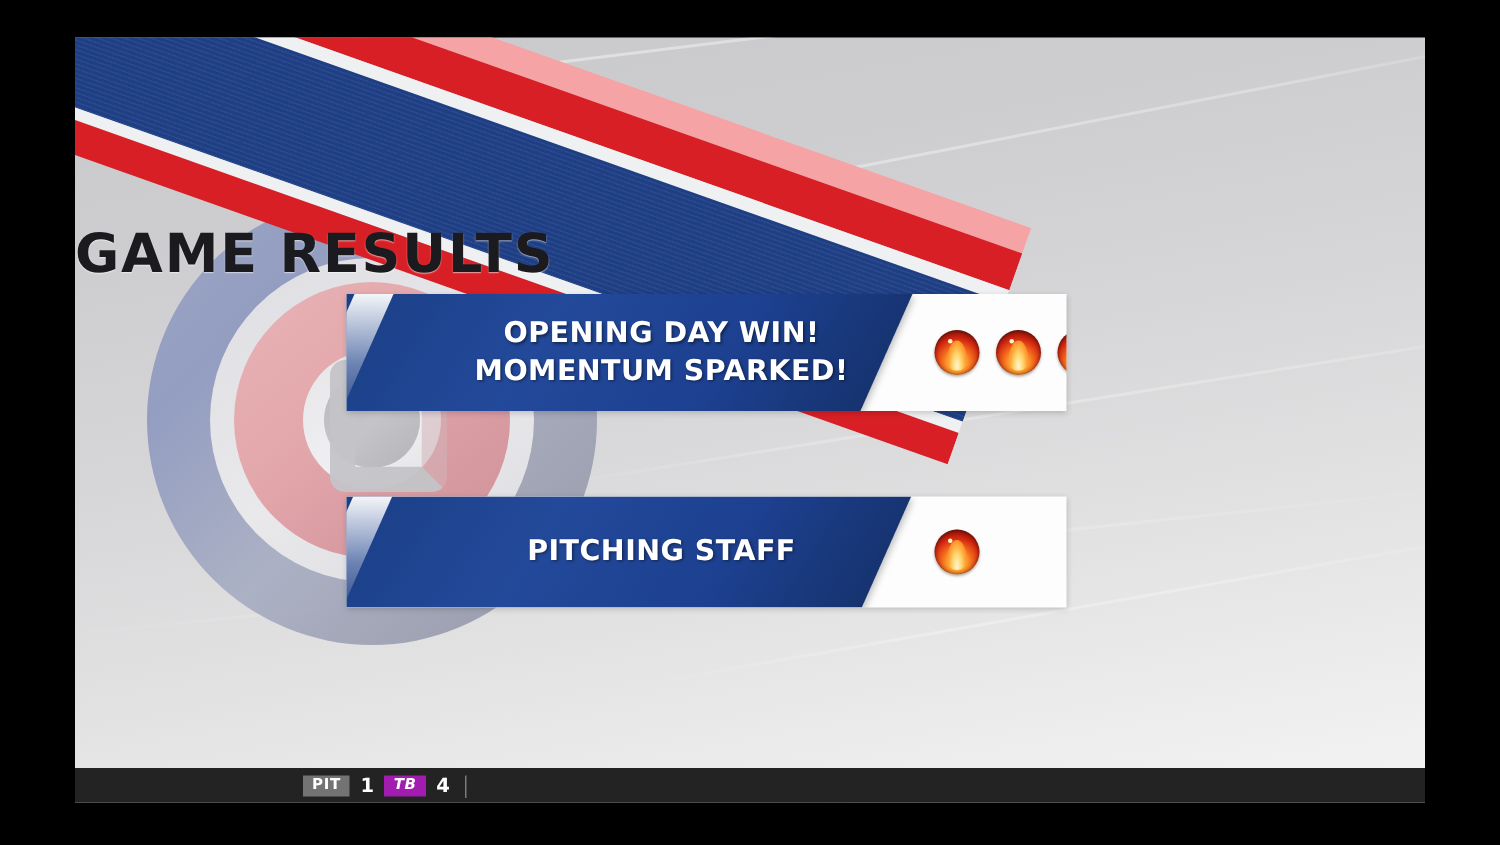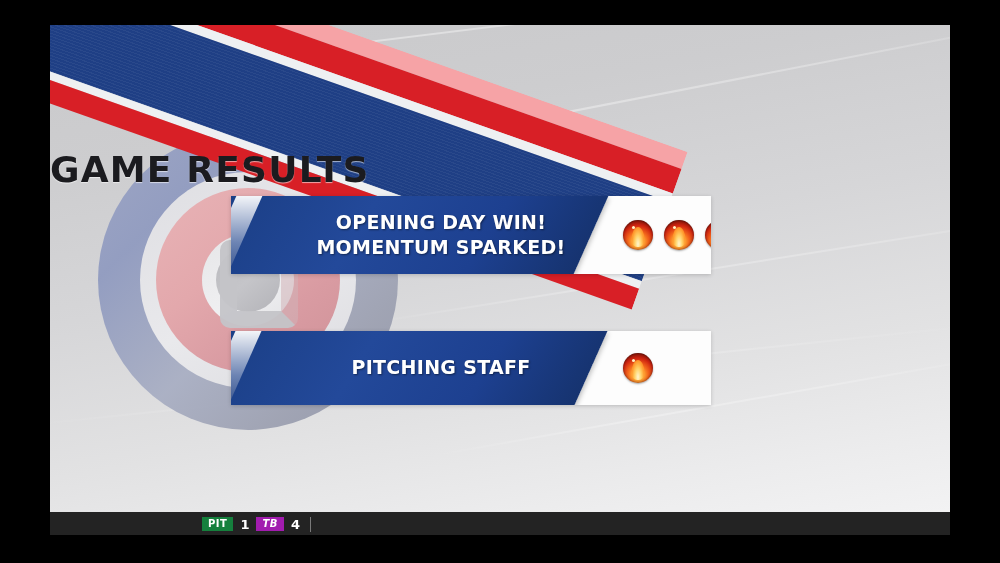--- a/index.html
+++ b/index.html
@@ -280,21 +280,21 @@
   }
   .team-chip {
     font-family: "DejaVu Sans", sans-serif;
     font-weight: 700;
     font-size: 10px;
     color: #ffffff;
     padding: 2px 6px 2px 6px;
     letter-spacing: .5px;
     line-height: 1;
   }
-  #chip-away { background: #15803d; text-align: center; }
+  #chip-away { background: #737373; text-align: center; }
   #chip-home { background: #a21caf; font-style: italic; }
   .team-score {
     font-family: "DejaVu Sans", sans-serif;
     font-weight: 700;
     font-size: 13px;
     color: #ffffff;
     min-width: 9px;
     text-align: center;
   }
   #ticker-divider {

